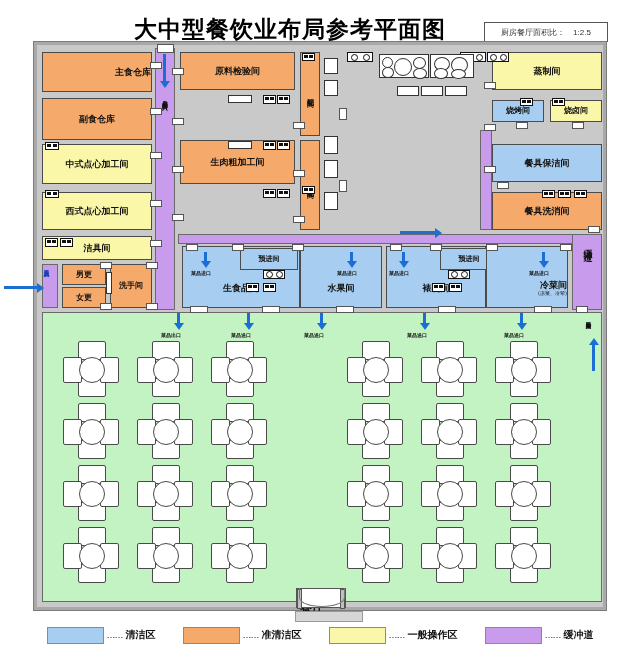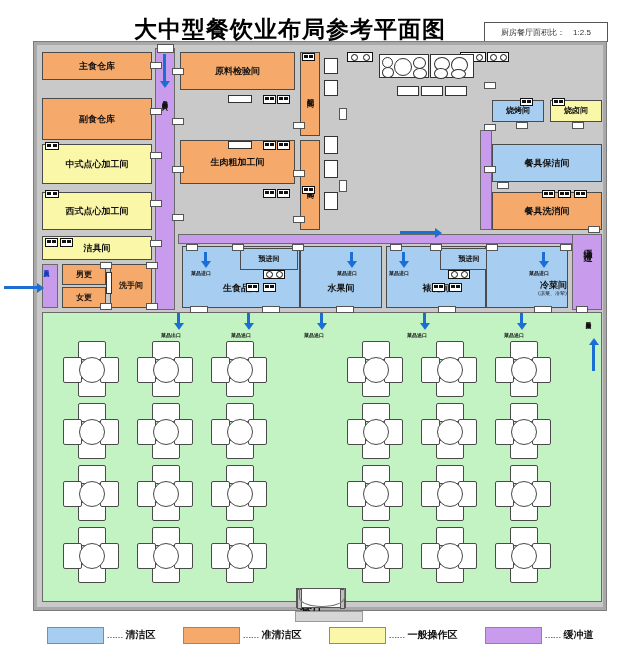--- a/index.html
+++ b/index.html
@@ -94,21 +94,21 @@
   <div class="title">大中型餐饮业布局参考平面图</div>
   <div class="ratio-box">
     <span>厨房餐厅面积比：</span>
     <span>1:2.5</span>
   </div>
 
   <div class="frame">
     <div class="frame-inner"></div>
   </div>
 
-  <div class="room orange" style="left:42px;top:52px;width:110px;height:28px;">
+  <div class="room orange" style="left:42px;top:52px;width:110px;height:40px;justify-content:flex-end;">
     <span>主食仓库</span>
   </div>
   <div class="room orange" style="left:42px;top:98px;width:110px;height:42px;">
     <span>副食仓库</span>
   </div>
   <div class="room yellow" style="left:42px;top:144px;width:110px;height:40px;">
     <span>中式点心加工间</span>
   </div>
   <div class="sink" style="left:45px;top:142px;width:14px;height:8px;"></div>
   <div class="room yellow" style="left:42px;top:192px;width:110px;height:38px;">
@@ -193,20 +193,23 @@
   <div class="stove" style="left:430px;top:54px;width:44px;height:24px;">
     <div class="pot" style="left:3px;top:2px;width:14px;height:12px;"></div>
     <div class="pot" style="left:20px;top:2px;width:15px;height:14px;"></div>
     <div class="pot" style="left:3px;top:13px;width:12px;height:9px;"></div>
     <div class="pot" style="left:20px;top:14px;width:13px;height:8px;"></div>
   </div>
   <div class="fixture" style="left:397px;top:86px;width:22px;height:10px;"></div>
   <div class="fixture" style="left:421px;top:86px;width:22px;height:10px;"></div>
   <div class="fixture" style="left:445px;top:86px;width:22px;height:10px;"></div>
 
+  <div class="room yellow" style="left:492px;top:52px;width:110px;height:38px;">
+    <span>蒸制间</span>
+  </div>
   <div class="burner" style="left:487px;top:52px;width:22px;height:10px;">
       <i></i>
       <i></i>
     </div>
   <div class="room blue" style="left:492px;top:100px;width:52px;height:22px;">
     <span style="font-size:8px;">烧烤间</span>
   </div>
   <div class="sink" style="left:520px;top:98px;width:13px;height:8px;"></div>
   <div class="room yellow" style="left:550px;top:100px;width:52px;height:22px;">
     <span style="font-size:8px;">烧卤间</span>

